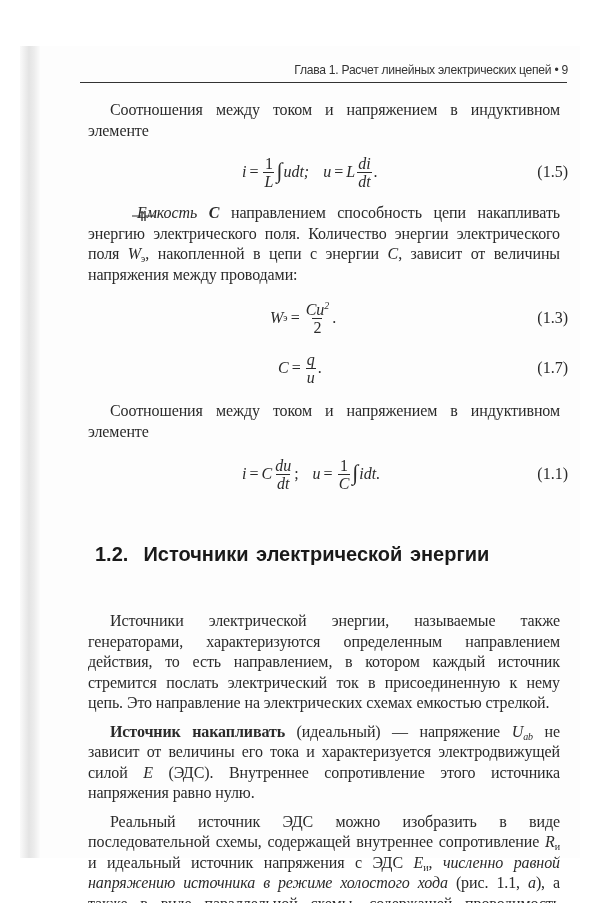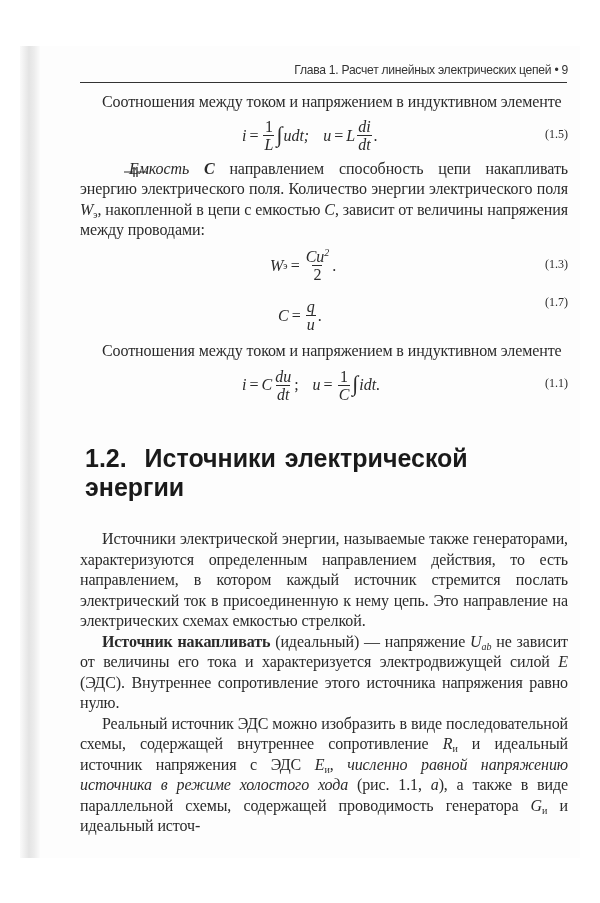--- a/index.html
+++ b/index.html
@@ -52,21 +52,21 @@
       height: 1px;
       background: #333;
     }
     .content {
       position: absolute;
       left: 80px;
       top: 92px;
       width: 488px;
     }
     p {
-      margin: 0;
+      margin: 8px;
       font-size: 16px;
       line-height: 20.5px;
       text-align: justify;
       text-indent: 22px;
       letter-spacing: -0.1px;
     }
     i, .it { font-style: italic; }
     b { font-weight: bold; }
     sub { font-size: 10px; vertical-align: -3px; line-height: 0; }
     sup { font-size: 10px; vertical-align: 6px; line-height: 0; }
@@ -81,21 +81,21 @@
       top: 0;
       height: 46px;
       display: flex;
       align-items: center;
       white-space: nowrap;
     }
     .formula .eqno {
       position: absolute;
       right: 0;
       top: 14px;
-      font-size: 12px;
+      font-size: 16px;
     }
     .frac {
       display: inline-flex;
       flex-direction: column;
       align-items: center;
       vertical-align: middle;
       margin: 0 2px;
       font-style: italic;
       line-height: 17px;
     }
@@ -104,24 +104,24 @@
     .integral {
       font-size: 22px;
       font-style: normal;
       margin: 0 1px 0 0;
       position: relative;
       top: -1px;
     }
     .gap { display: inline-block; width: 14px; }
 
     h2 {
-      margin: 5px;
+      margin: 15px;
       font-family: "Liberation Sans", "DejaVu Sans", sans-serif;
       font-weight: bold;
-      font-size: 25px;
+      font-size: 20px;
       letter-spacing: 0px;
       color: #1a1a1a;
       text-indent: 0;
       word-spacing: 2px;
     }
     .cap-symbol {
       display: inline-block;
       vertical-align: middle;
       width: 24px;
       height: 12px;
@@ -171,21 +171,21 @@
   </div>
 
   <p>
     <span class="cap-symbol">
       <svg width="24" height="12" viewBox="0 0 24 12">
         <line x1="0" y1="6" x2="9" y2="6" stroke="#2a2a2a" stroke-width="1"></line>
         <line x1="10" y1="1" x2="10" y2="11" stroke="#2a2a2a" stroke-width="1.3"></line>
         <line x1="13" y1="1" x2="13" y2="11" stroke="#2a2a2a" stroke-width="1.3"></line>
         <line x1="14" y1="6" x2="24" y2="6" stroke="#2a2a2a" stroke-width="1"></line>
       </svg>
-    </span><i>Емкость</i>&nbsp;<b><i>C</i></b><span> направлением способность цепи накапливать энергию электрического поля. Количество энергии электрического поля </span><i>W</i><sub>э</sub><span>, накопленной в цепи с емкостью </span><i>C</i><span>, зависит от величины напряжения между проводами:</span>
+    </span><i>Емкость</i>&nbsp;<b><i>C</i></b><span> направлением способность цепи накапливать энергию электрического поля. Количество энергии электрического поля </span><i>W</i><sub>э</sub><span>, накопленной в цепи с энергии </span><i>C</i><span>, зависит от величины напряжения между проводами:</span>
   </p>
 
   <div class="formula" style="height:50px;">
     <div class="expr" style="left:190px; height:50px;">
       <span class="it">W</span>
         <sub>э</sub>
       <span style="margin:0 3px">=</span>
       <span class="frac">
         <span class="num"><span>Cu</span><sup>2</sup></span>
         <span class="den" style="font-style:normal">2</span>
@@ -199,21 +199,21 @@
   <div class="formula" style="height:50px;">
     <div class="expr" style="left:198px; height:50px;">
       <span class="it">C</span>
       <span style="margin:0 3px">=</span>
       <span class="frac">
         <span class="num">q</span>
         <span class="den">u</span>
       </span>
       <span>.</span>
     </div>
-    <span class="eqno" style="top:4px;">(1.7)</span>
+    <span class="eqno" style="top:16px;">(1.7)</span>
   </div>
 
   <p>Соотношения между током и напряжением в индуктивном элементе</p>
 
   <div class="formula" style="height:48px;">
     <div class="expr" style="left:162px; height:48px;">
       <span class="it">i</span>
       <span style="margin:0 3px">=</span>
       <span class="it">C</span>
       <span class="frac">

